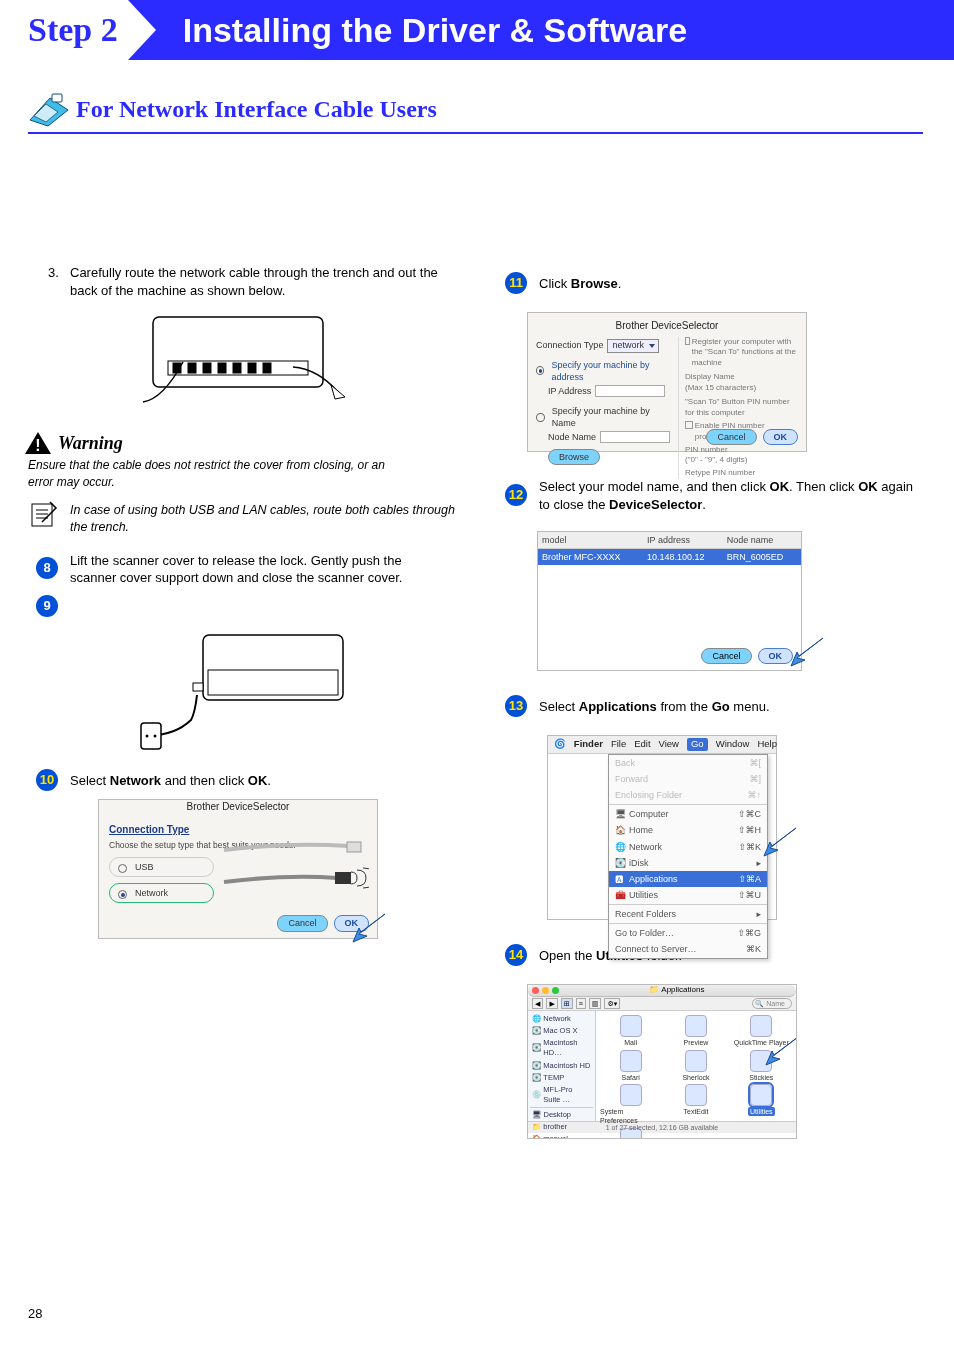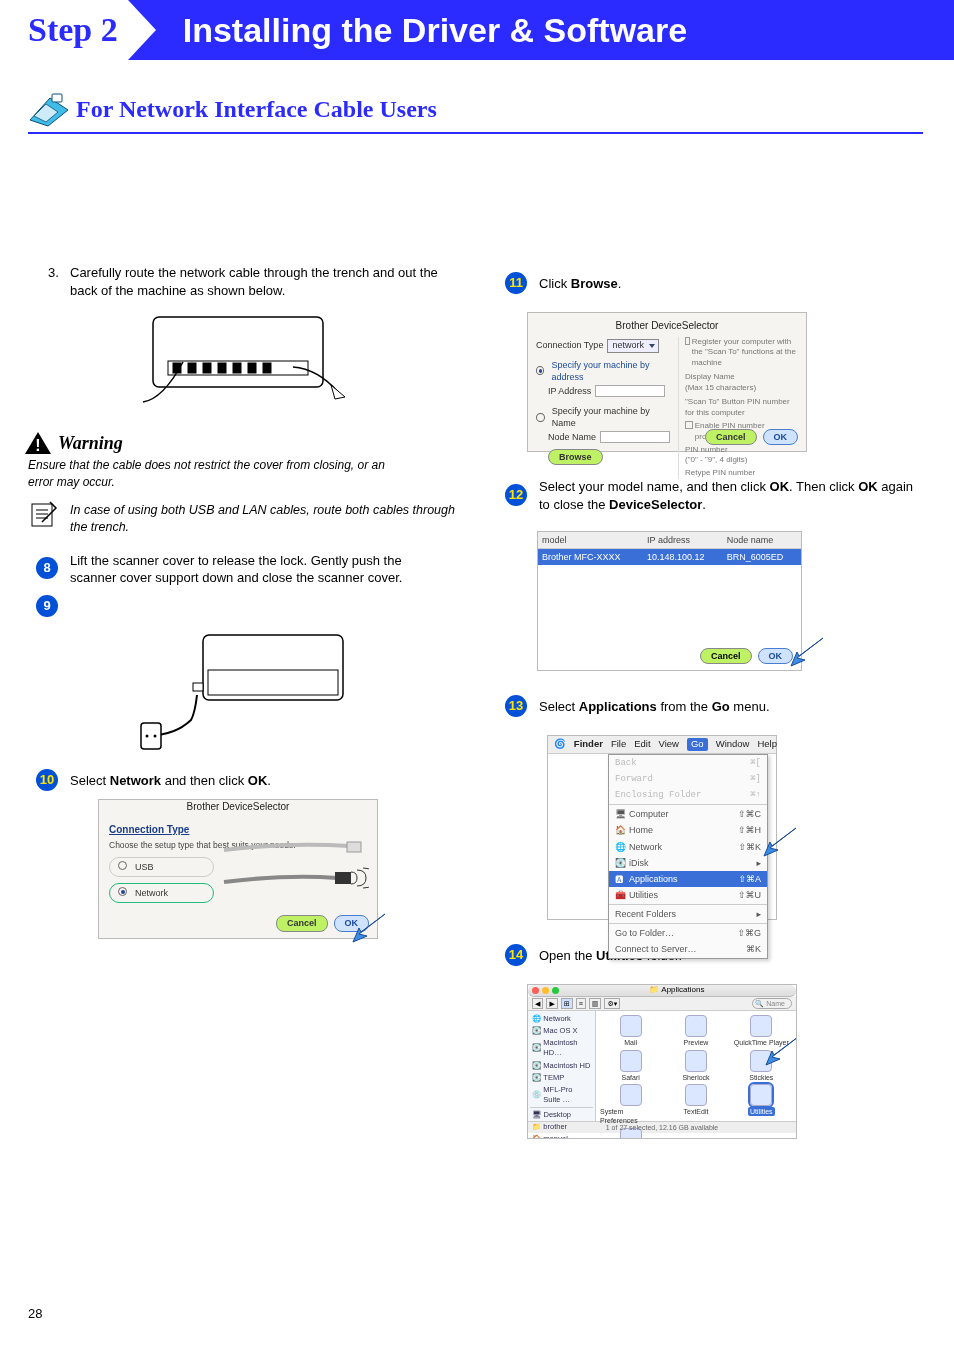--- a/index.html
+++ b/index.html
@@ -116,36 +116,36 @@
     border: 1px solid #888; background: #eef;
     padding: 0 14px 0 4px; font-size: 9px; height: 14px;
     position: relative; display: inline-flex; align-items:center;
   }
   .ss-select::after { content:''; position:absolute; right:3px; top:4px; border-left:3px solid transparent; border-right:3px solid transparent; border-top:4px solid #346;}
   .ss-radio { width: 9px; height: 9px; border: 1px solid #666; border-radius: 50%; display:inline-block; margin-right:3px; position:relative;}
   .ss-radio.checked::after{content:''; position:absolute; inset:1.5px; background:#249; border-radius:50%;}
   .ss-input { border: 1px solid #aaa; background: #fff; height: 12px; width: 70px; display:inline-block;}
   .ss-btn {
     display:inline-block; border:1px solid #888; border-radius: 8px;
-    padding: 1px 10px; font-size:9px; background:#bef264;font-weight:bold;
+    padding: 1px 10px; font-size:9px; background:#7dd3fc;
   }
   .ss-btn.primary { background: #cfe3ff; border-color:#4a7dcf; color:#1a4a9a; font-weight:bold;}
   .ss-bottom { position:absolute; bottom:6px; right:8px; display:flex; gap:6px;}
   .ss-modellist { width: 265px; height: 140px; background:#fff; border:1px solid #bbb; margin: 6px 0 4px 40px; position:relative; font-size:9px;}
   .ss-modellist table { width:100%; border-collapse:collapse; font-size:9px;}
   .ss-modellist th { background:#eee; padding:2px 4px; text-align:left; font-weight:normal; color:#444; border-bottom:1px solid #ccc;}
   .ss-modellist td { padding:2px 4px; }
   .ss-modellist tr.sel td { background:#3a6fd8; color:#fff;}
   .ss-gomenu { width: 230px; height: 185px; background:#fff; border:1px solid #bbb; margin: 6px 0 4px 50px; position:relative; font-size:9.5px;}
   .mac-menubar { background:#eee; padding:2px 6px; display:flex; gap:8px; font-size:9.5px; border-bottom:1px solid #ccc;}
   .mac-menubar .m-item { color:#222; }
   .mac-menubar .m-item.sel { background:#3a6fd8; color:#fff; padding:0 4px; border-radius:2px;}
   .go-dropdown { background:#fafafa; border:1px solid #999; width: 160px; margin-left: 60px; box-shadow: 2px 2px 4px rgba(0,0,0,.2);}
   .go-item { display:flex; justify-content:space-between; padding:2px 6px; align-items:center; font-size:9px; color:#555;}
-  .go-item.disabled{color:#bbb;font-family:Liberation Mono, monospace;}
+  .go-item.disabled{color:#bbb;}
   .go-item.sel{background:#3a6fd8;color:#fff;}
   .go-sep{border-top:1px solid #ccc; margin:1px 0;}
   .go-icon{width:10px;height:10px;display:inline-block;margin-right:4px;}
   .ss-finder { width: 270px; height: 155px; background:#fff; border:1px solid #bbb; margin: 6px 0 4px 30px; position:relative; font-size:8px; overflow:hidden;}
   .finder-titlebar{height:12px;background:linear-gradient(#eee,#ddd);border-bottom:1px solid #bbb;display:flex;align-items:center;gap:3px;padding:0 4px;border-radius:6px;}
   .tl-dot{width:7px;height:7px;border-radius:50%;}
   .tl-dot.r{background:#ff5f56;}.tl-dot.y{background:#ffbd2e;}.tl-dot.g{background:#27c93f;}
   .finder-toolbar{height:14px;background:#f0f0f0;border-bottom:1px solid #ccc; display:flex; align-items:center; gap:3px; padding:0 4px;}
   .finder-body{display:flex;height:110px;}
   .finder-sidebar{width:68px;background:#f3f6fb;border-right:1px solid #ccc;font-size:7.5px;padding:2px;}
@@ -156,21 +156,21 @@
   .app-tile.sel .ticon{outline:2px solid #3a6fd8;}
   .app-tile.sel .tname{background:#3a6fd8;color:#fff;padding:0 2px;border-radius:2px;}
   .finder-status{height:12px;background:#eee;border-top:1px solid #ccc;font-size:7px;text-align:center;line-height:12px;color:#666;}
   .arrow-cue{position:absolute;width:42px;height:32px;}
   .arrow-cue svg{width:100%;height:100%;}
   .ss-conntype { width: 280px; height: 140px; padding:0; }
   .ss-ct-body{padding:6px 10px;}
   .ss-ct-heading{color:#1a3c8a;font-weight:bold;text-decoration:underline;font-size:10px;margin-bottom:3px;}
   .ss-ct-sub{font-size:8.5px;color:#444;margin-bottom:6px;}
   .ss-ct-opts{width:105px;}
-  .ss-ct-opt{border:1px solid #ccc;border-radius:10px;padding:3px 8px;margin:6px 0;display:flex;align-items:flex-start;gap:5px;font-size:9px;}
+  .ss-ct-opt{border:1px solid #ccc;border-radius:10px;padding:3px 8px;margin:6px 0;display:flex;align-items:flex-end;gap:5px;font-size:9px;}
   .ss-ct-opt.sel{border-color:#2b7;}
   .ss-ct-right{position:absolute;right:8px;top:32px;width:150px;height:70px;}
   .page-number{position:absolute;bottom:30px;left:28px;font-size:13px;}
   .bold{font-weight:bold;}
   .right-block{display:flex;flex-direction:column;gap:4px;}
   .ds-right{float:right;width:120px;font-size:8px;color:#777;padding-left:6px;border-left:1px solid #ddd;}
 </style>
 </head>
 <body>
 

